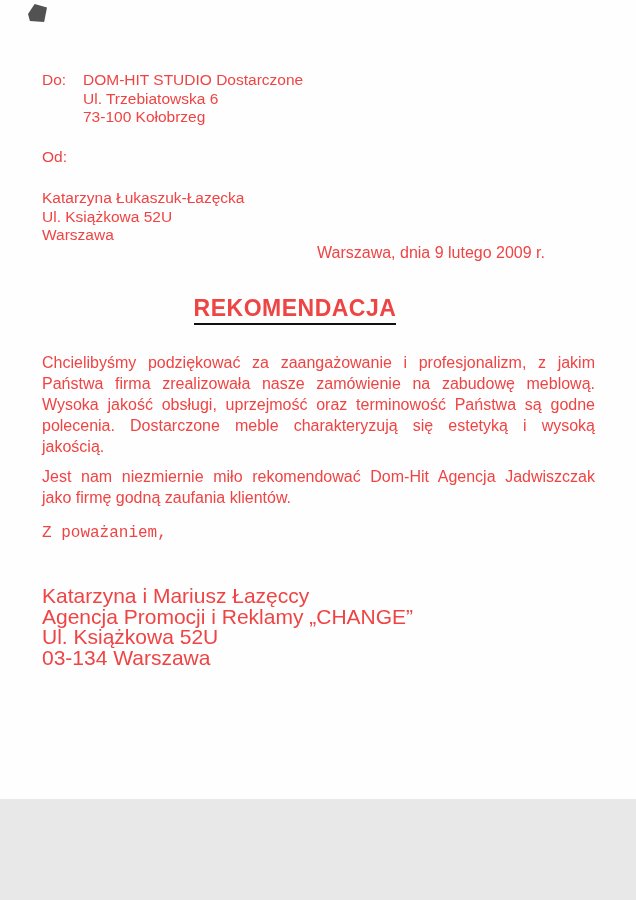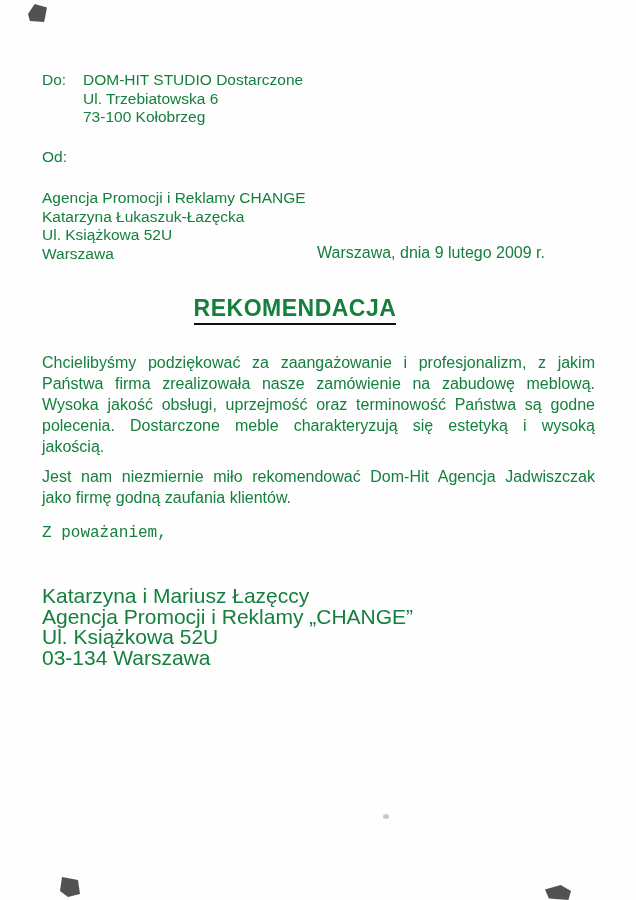--- a/index.html
+++ b/index.html
@@ -1,23 +1,23 @@
 <!DOCTYPE html>
 <html><head>
 <meta charset="utf-8">
 <style>
   * { margin: 0; padding: 0; box-sizing: border-box; }
   html, body { background: #e8e8e8; }
   .page {
     position: relative;
     width: 636px;
-    height: 900px;
+    height: 799px;
     background: #fefefe;
     font-family: "Liberation Sans", "DejaVu Sans", sans-serif;
-    color: #15803d;
+    color: #ef4444;
     overflow: hidden;
     -webkit-font-smoothing: antialiased;
   }
   .abs { position: absolute; }
 
   
   .addr-block {
     left: 42px;
     display: flex;
     font-size: 15.5px;
@@ -107,21 +107,20 @@
     <div class="addr-lines">
         <div class="line">DOM-HIT STUDIO Dostarczone</div>
         <div class="line">Ul. Trzebiatowska 6</div>
         <div class="line">73-100 Kołobrzeg</div>
       </div>
   </div>
 
   <div class="abs addr-block" id="from-block">
     <div class="addr-label">Od:</div>
     <div class="addr-lines">
-        <div class="line">Agencja Promocji i Reklamy CHANGE</div>
         <div class="line">Katarzyna Łukaszuk-Łazęcka</div>
         <div class="line">Ul. Książkowa 52U</div>
         <div class="line">Warszawa</div>
       </div>
   </div>
 
   <div class="abs" id="dateline">Warszawa, dnia 9 lutego 2009 r.</div>
 
   <div class="abs para" id="paragraph-1">
       <div class="line jl">Chcielibyśmy podziękować za zaangażowanie i profesjonalizm, z jakim</div>

